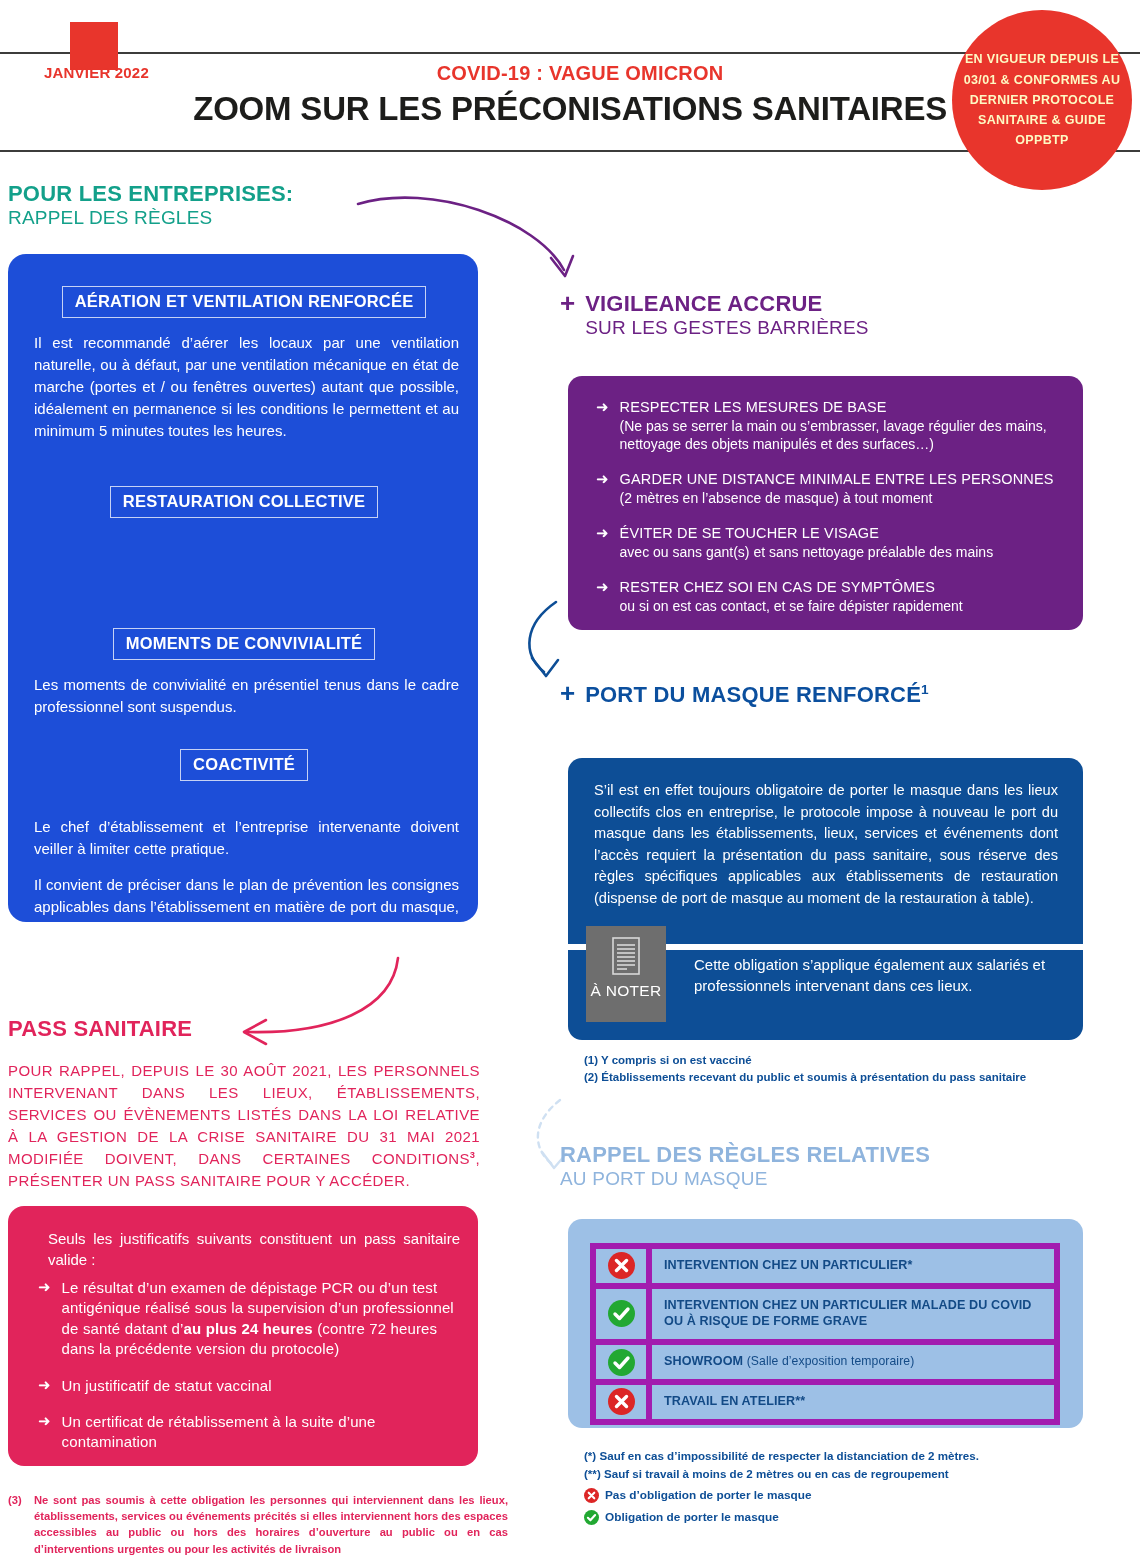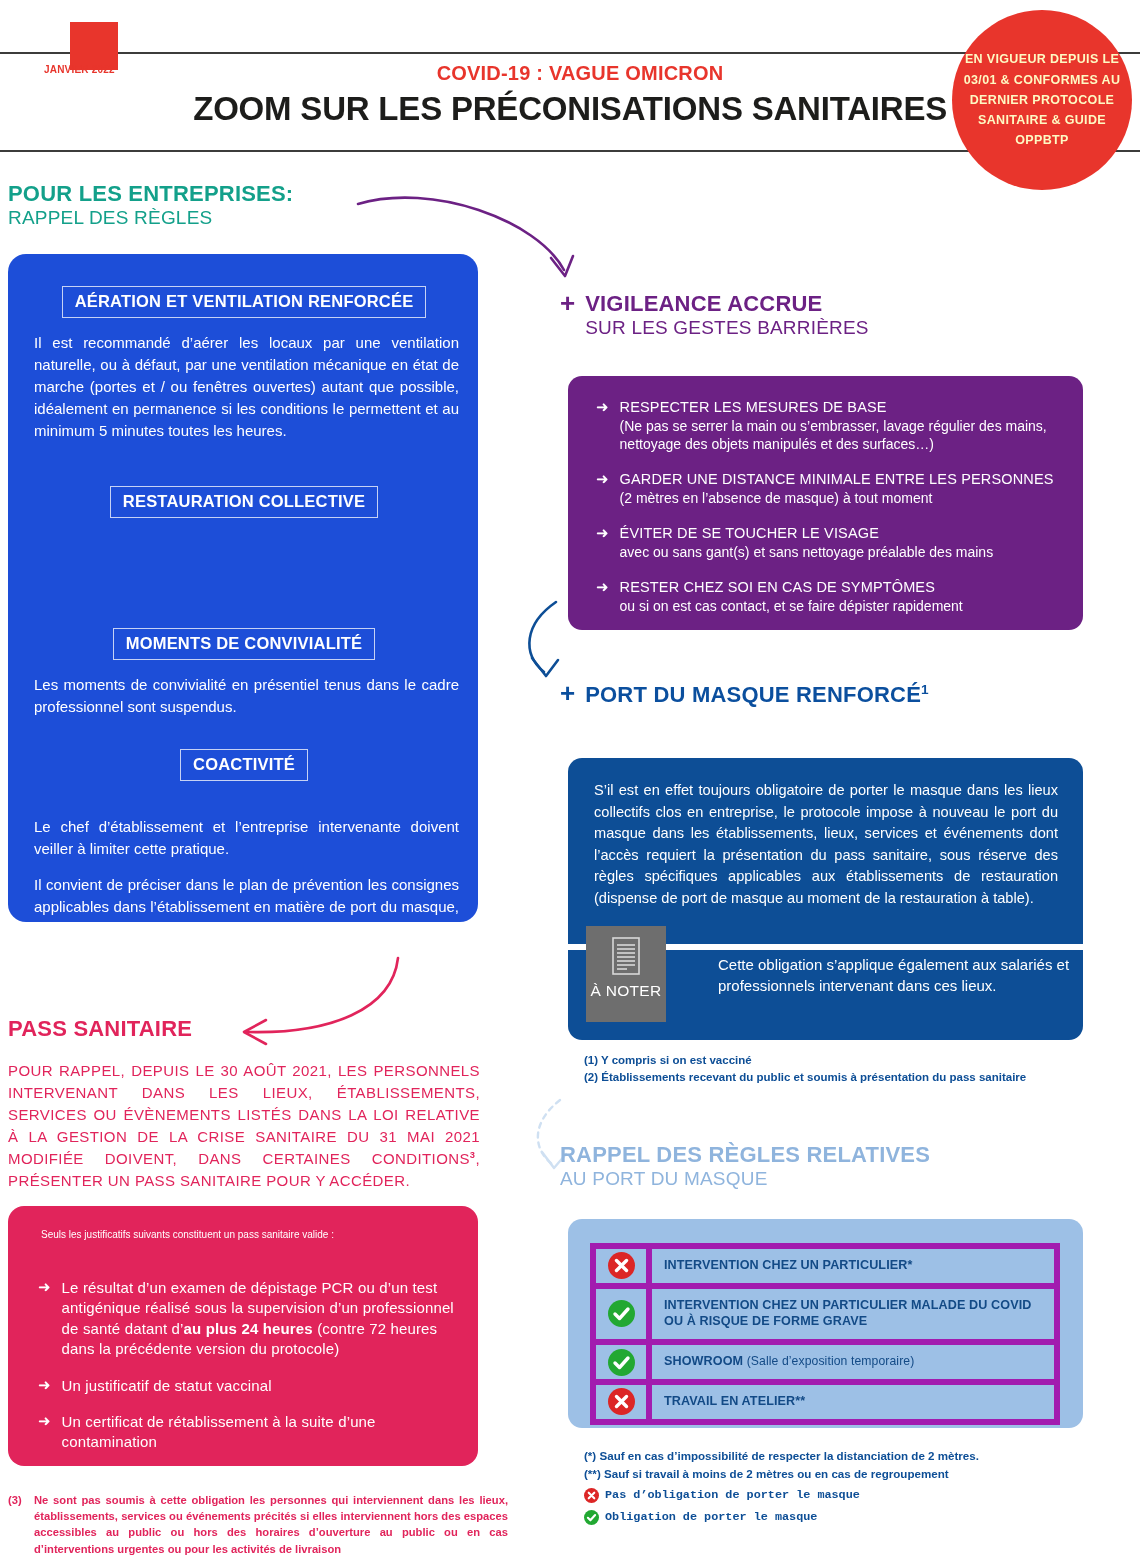--- a/index.html
+++ b/index.html
@@ -6,21 +6,21 @@
   body{
     width:1140px;height:1562px;position:relative;background:#ffffff;
     font-family:"Liberation Sans",sans-serif;color:#1d1d1b;overflow:hidden;
   }
   .abs{position:absolute;}
 
   
   #header-rule-top{left:0;top:52px;width:1140px;height:2px;background:#3c3c3b;}
   #header-rule-bottom{left:0;top:150px;width:1140px;height:2px;background:#3c3c3b;}
   #red-square{left:70px;top:22px;width:48px;height:48px;background:#e8352c;}
-  #date-label{left:44px;top:64px;width:180px;font-size:10px;font-weight:700;color:#e8352c;letter-spacing:.2px;}
+  #date-label{left:44px;top:64px;width:180px;font-size:15px;font-weight:700;color:#e8352c;letter-spacing:.2px;}
   #kicker{left:300px;top:62px;width:560px;text-align:center;font-size:20px;font-weight:700;color:#e8352c;letter-spacing:.2px;}
   #main-title{left:150px;top:92px;width:860px;text-align:center;font-size:33px;font-weight:800;color:#1d1d1b;letter-spacing:-.2px;line-height:1.05;}
 
   #badge{
     left:952px;top:10px;width:180px;height:180px;border-radius:50%;
     background:#e8352c;color:#fef9c3;display:flex;align-items:center;justify-content:center;
   }
   #badge .inner{text-align:center;font-size:12.5px;font-weight:800;line-height:1.62;letter-spacing:.35px;}
 
   
@@ -77,29 +77,29 @@
 
   
   #blue-panel{
     left:568px;top:758px;width:515px;height:282px;background:#0d4e96;border-radius:14px;color:#fff;
   }
   #blue-text{position:absolute;left:26px;top:22px;width:464px;font-size:14.6px;line-height:1.48;text-align:justify;}
   #blue-divider{position:absolute;left:0;top:186px;width:515px;height:6px;background:#ffffff;}
   #note-box{position:absolute;left:18px;top:168px;width:80px;height:86px;background:#6e6e6e;
             display:flex;flex-direction:column;align-items:center;justify-content:flex-start;padding-top:10px;}
   #note-label{font-size:15.5px;font-weight:400;color:#fff;letter-spacing:.3px;margin-top:6px;}
-  #note-text{position:absolute;left:126px;top:196px;width:360px;font-size:15px;line-height:1.42;color:#fff;margin-left:24px;}
+  #note-text{position:absolute;left:126px;top:196px;width:360px;font-size:15px;line-height:1.42;color:#fff;}
 
   #blue-fn{left:584px;top:1052px;width:500px;font-size:11.5px;line-height:1.5;color:#0d4e96;font-weight:700;}
 
   
   #pass-intro{left:8px;top:1060px;width:472px;font-size:15px;line-height:1.47;color:#e1245b;
               letter-spacing:.4px;text-align:justify;font-weight:400;}
   #pink-panel{left:8px;top:1206px;width:470px;height:260px;background:#e1245b;border-radius:16px;color:#fff;}
-  #pink-lead{position:absolute;left:33px;top:22px;width:412px;font-size:10px;line-height:1.42;text-align:justify;}
+  #pink-lead{position:absolute;left:40px;top:22px;width:412px;font-size:15px;line-height:1.42;text-align:justify;}
   #pink-list{position:absolute;left:30px;top:72px;width:420px;}
   #pink-list .arrow-item{margin-bottom:16px;}
   #pink-list .t1{font-size:15px;line-height:1.36;}
   #pink-fn{left:8px;top:1492px;width:500px;font-size:11.2px;line-height:1.45;color:#e1245b;font-weight:700;text-align:justify;}
   #pink-fn .fn-num{float:left;width:26px;}
   #pink-fn .fn-body{display:block;margin-left:26px;}
   b{font-weight:700;}
 
   
   #table-panel{left:568px;top:1219px;width:515px;height:209px;background:#9dc0e6;border-radius:14px;}
@@ -108,21 +108,21 @@
   #mask-table td.ic{width:50px;text-align:center;}
   #mask-table td.lbl{padding:8px 10px 9px 12px;font-size:12.6px;font-weight:700;color:#134a86;line-height:1.3;letter-spacing:.1px;}
   #mask-table td.lbl .sub{font-weight:400;font-size:12.2px;}
   .badge-ic{display:inline-block;width:27px;height:27px;border-radius:50%;position:relative;vertical-align:middle;}
   .badge-ic.no{background:#dc2626;}
   .badge-ic.yes{background:#22a832;}
   .badge-ic svg{position:absolute;left:0;top:0;}
 
   #table-fn{left:584px;top:1447px;width:500px;font-size:11.6px;line-height:1.52;color:#0d4e96;font-weight:700;}
   #legend{left:584px;top:1488px;width:500px;font-size:11.8px;color:#0d4e96;font-weight:700;line-height:1.0;}
-  .leg-row{display:flex;align-items:center;gap:6px;margin-bottom:7px;font-family:Liberation Mono, monospace;}
+  .leg-row{display:flex;align-items:center;gap:6px;margin-bottom:7px;}
   .leg-row .badge-ic{width:15px;height:15px;}
 
   svg{display:block;}
 </style>
 </head>
 <body>
 
 <div class="abs" id="header-rule-top"></div>
 <div class="abs" id="red-square"></div>
 <div class="abs" id="date-label">JANVIER 2022</div>

